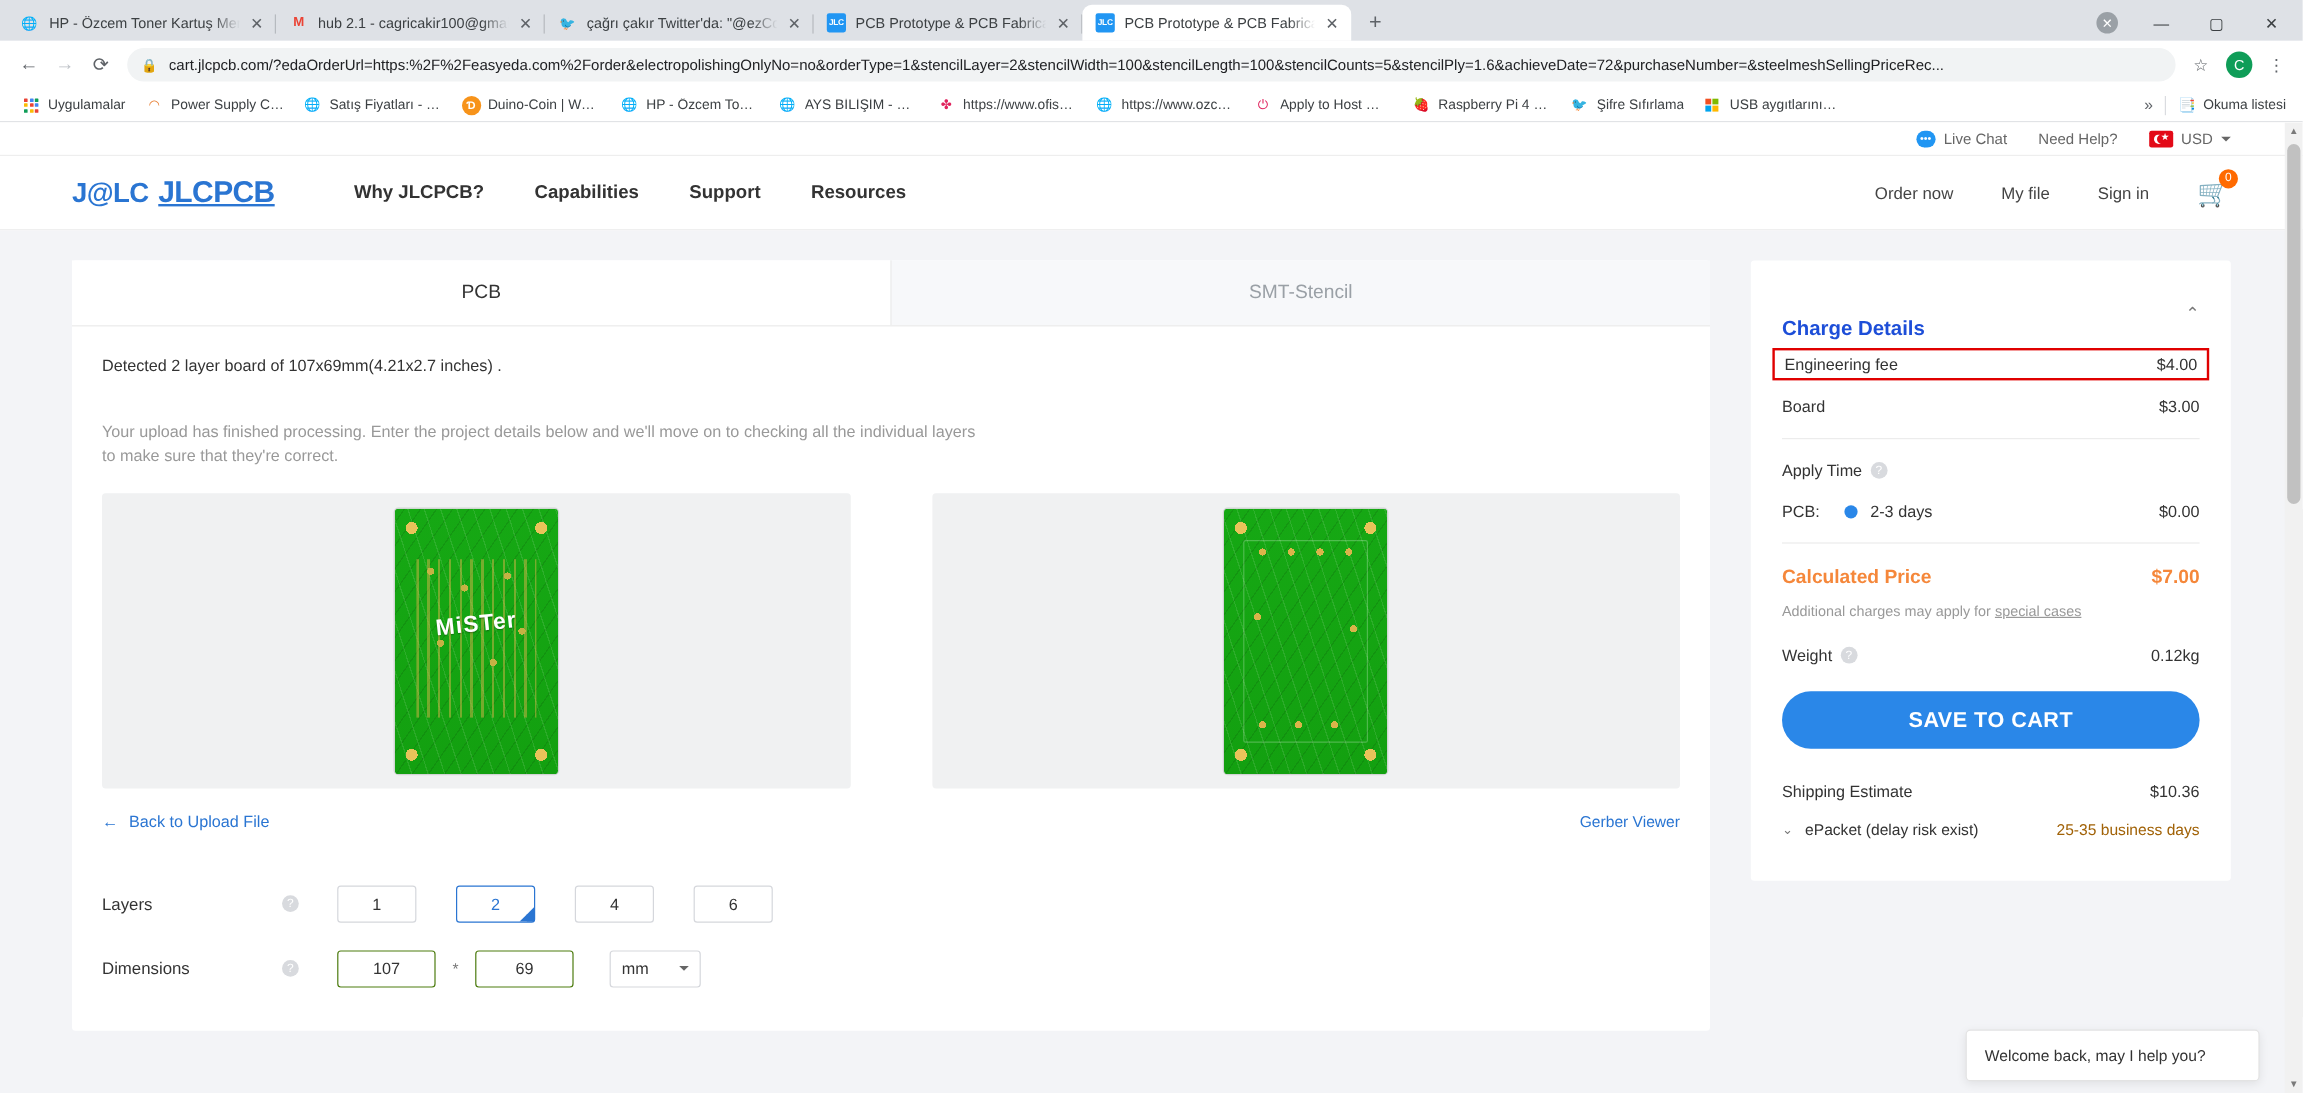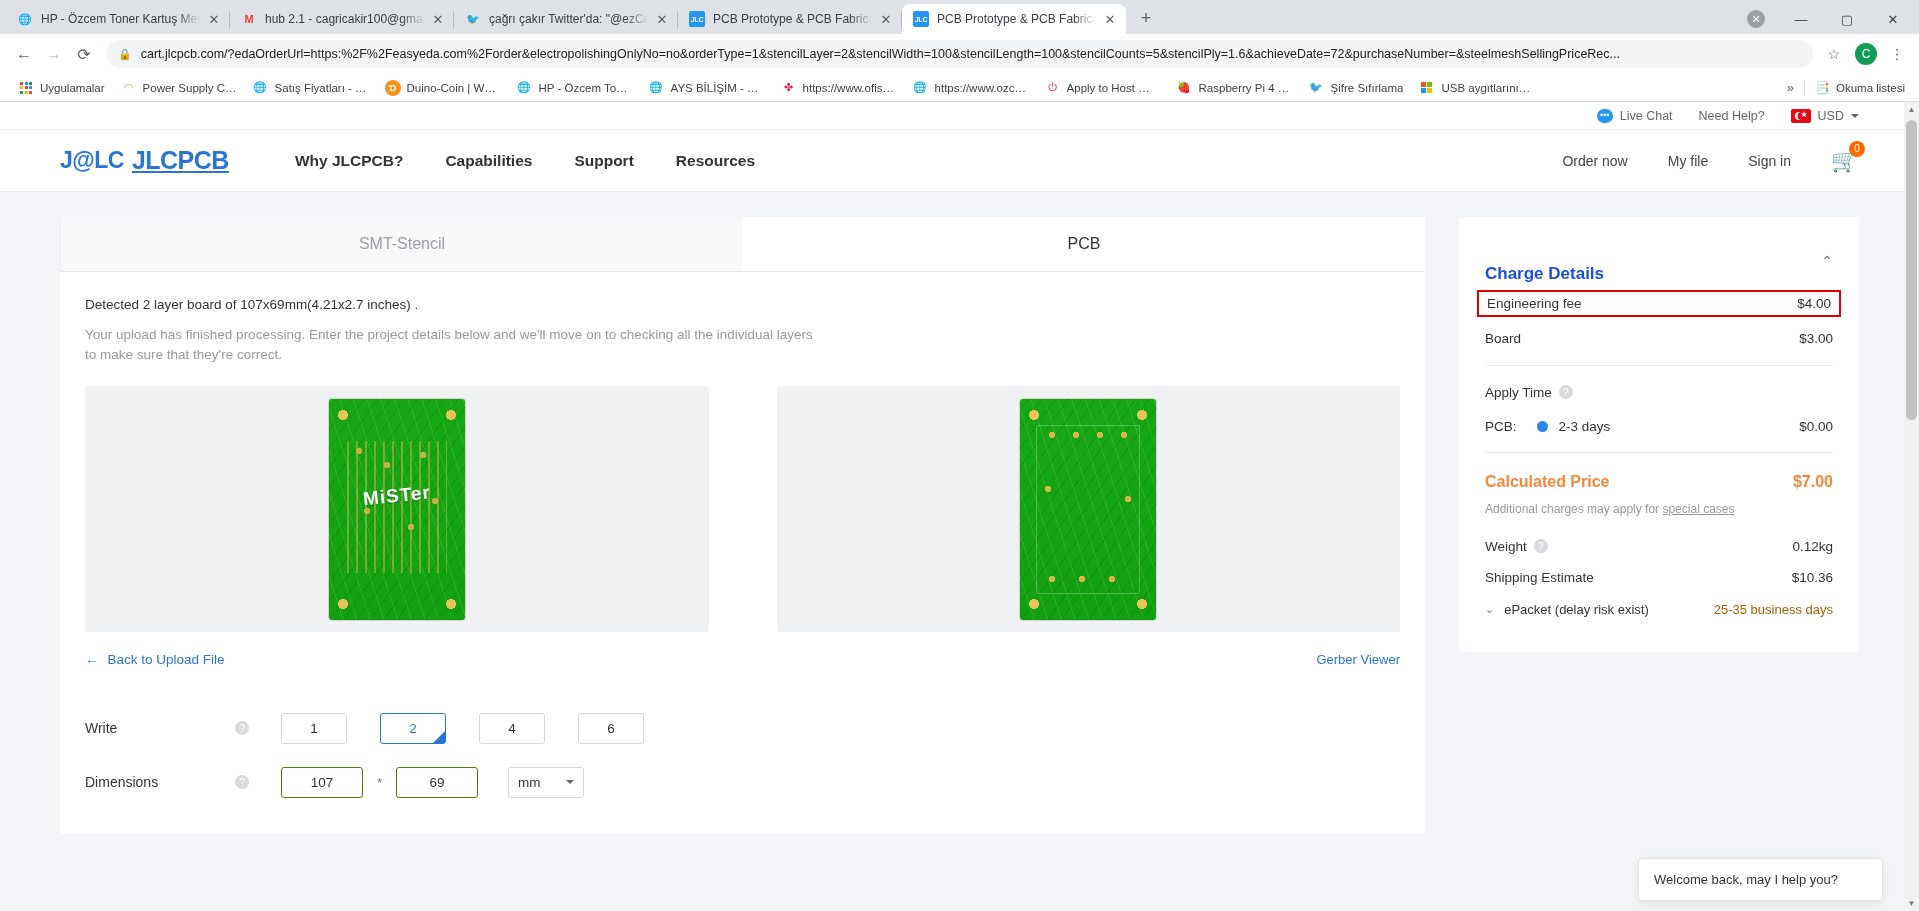--- a/index.html
+++ b/index.html
@@ -180,21 +180,21 @@
     display:flex; gap: 34px; align-items:flex-start;
   }
   .leftcol { flex:1; background:#fff; border-radius:3px; }
   .tabs { display:flex; height:55px; border-bottom:1px solid #e8e8e8; }
   .ptab {
     flex:1; display:flex;align-items:center;justify-content:center;
     font-size:16px;color:#333; background:#fff;
   }
   .ptab.off { background:#f7f8fa; color:#9aa0a6; border-left:1px solid #ececec; }
   .lcbody { padding: 25px; }
-  .detline { font-size:13.5px; color:#333; margin-bottom:13px; }
+  .detline { font-size:13.5px; color:#333; margin-bottom:38px; }
   .uploadnote { font-size:13.5px; color:#999; line-height:1.45; max-width: 730px; margin-bottom:22px; }
   .previews { display:flex; gap:68px; }
   .pvbox {
     flex:1; height:246px; background:#f0f1f2; border-radius:3px;
     display:flex; align-items:center; justify-content:center;
   }
   .pcb-front, .pcb-back {
     width:136px;height:221px;border-radius:3px;
     background:
       radial-gradient(circle at 14px 16px, #e8c35a 0 5px, transparent 5px),
@@ -507,22 +507,22 @@
             <span class="carticon">🛒</span>
             <span class="cartbadge">0</span>
           </span>
         </div>
       </div>
 
       <div class="content">
 
         <div class="leftcol">
           <div class="tabs">
+            <div class="ptab">PCB</div>
             <div class="ptab off">SMT-Stencil</div>
-            <div class="ptab">PCB</div>
           </div>
           <div class="lcbody">
             <div class="detline">Detected 2 layer board of 107x69mm(4.21x2.7 inches) .</div>
             <div class="uploadnote">Your upload has finished processing. Enter the project details below and we'll move on to checking all the individual layers to make sure that they're correct.</div>
 
             <div class="previews">
               <div class="pvbox">
                 <div class="pcb-front">
                   <span class="silk">MiSTer</span>
                 </div>
@@ -535,21 +535,21 @@
             <div class="lcfooter">
               <span class="backlink">
                 <span>←</span>
                 <span>Back to Upload File</span>
               </span>
               <span class="gerberlink">Gerber Viewer</span>
             </div>
 
             <div class="formrows">
               <div class="frow">
-                <span class="flabel">Write</span>
+                <span class="flabel">Layers</span>
                 <span class="qmark">?</span>
                 <span class="layerbtn">1</span>
                 <span class="layerbtn sel">2</span>
                 <span class="layerbtn">4</span>
                 <span class="layerbtn">6</span>
               </div>
               <div class="frow">
                 <span class="flabel">Dimensions</span>
                 <span class="qmark">?</span>
                 <span class="dimfield">107</span>
@@ -600,20 +600,21 @@
           </div>
           <div class="addnote">
             <span>Additional charges may apply for </span><a>special cases</a>
           </div>
           <div class="weightrow">
             <span>Weight</span>
             <span class="qmark" style="margin-right:0">?</span>
             <span class="val">0.12kg</span>
           </div>
 
+          <div class="savebtn">SAVE TO CART</div>
 
           <div class="shiprow">
             <span>Shipping Estimate</span>
             <span class="val">$10.36</span>
           </div>
           <div class="epkrow">
             <span class="chevd">⌄</span>
             <span>ePacket (delay risk exist)</span>
             <span class="val">25-35 business days</span>
           </div>

